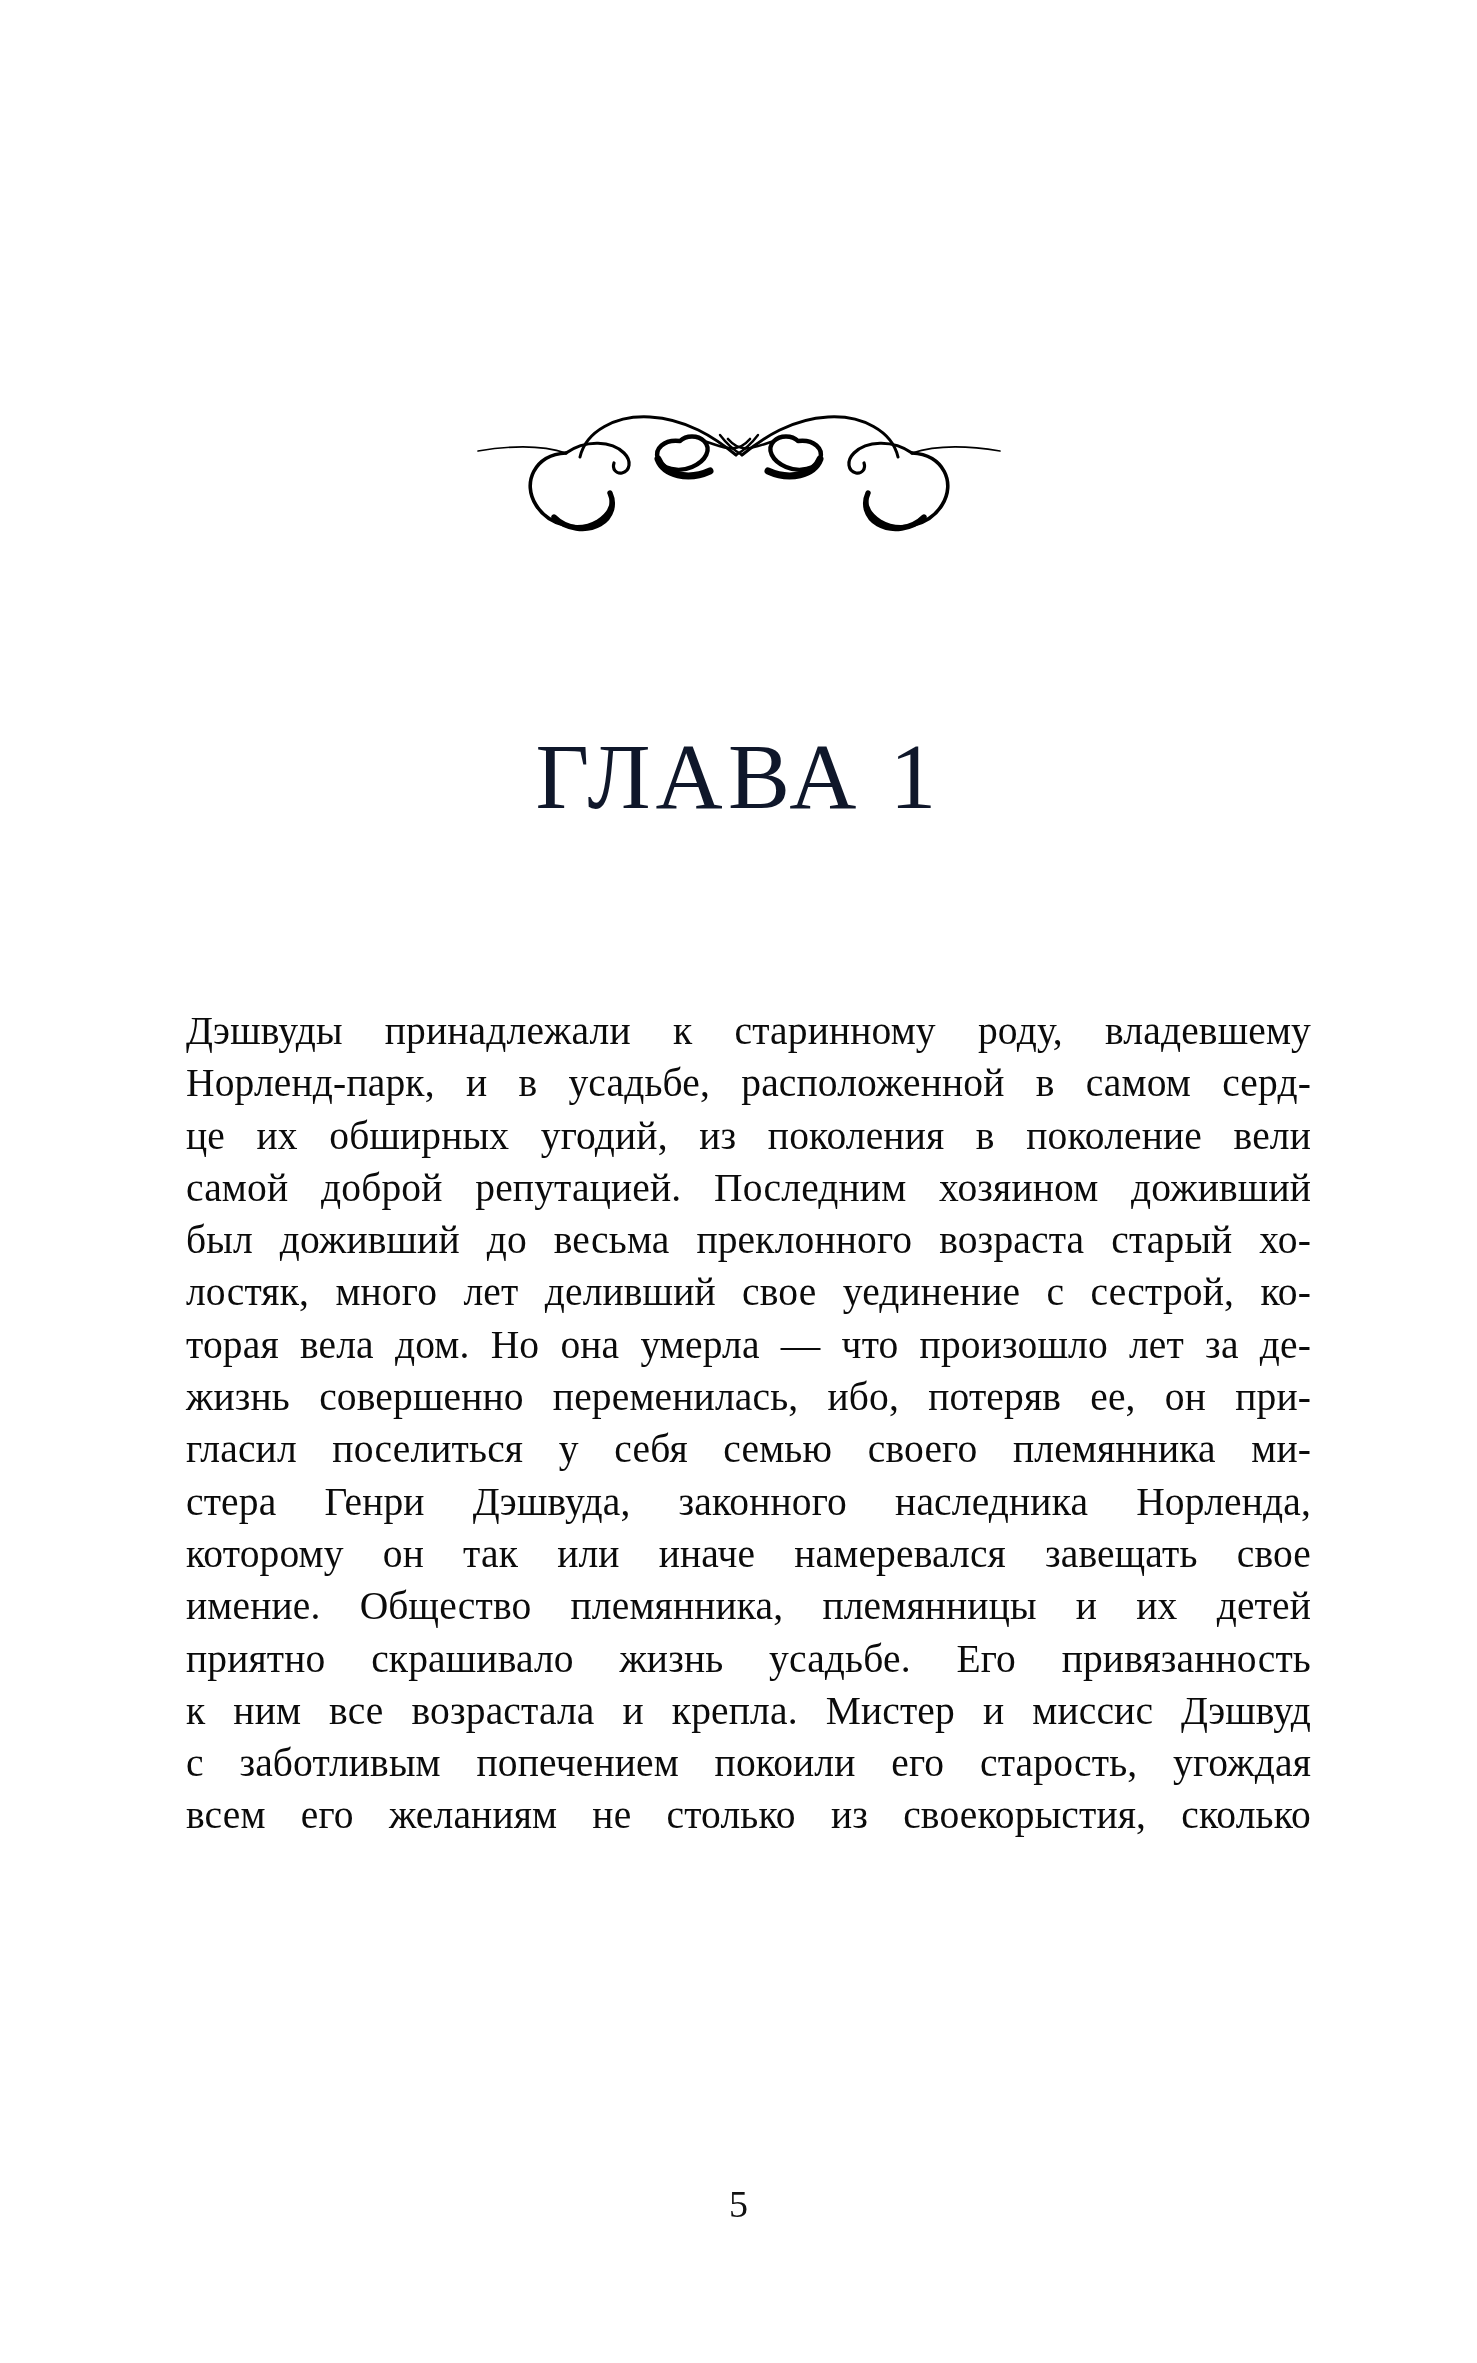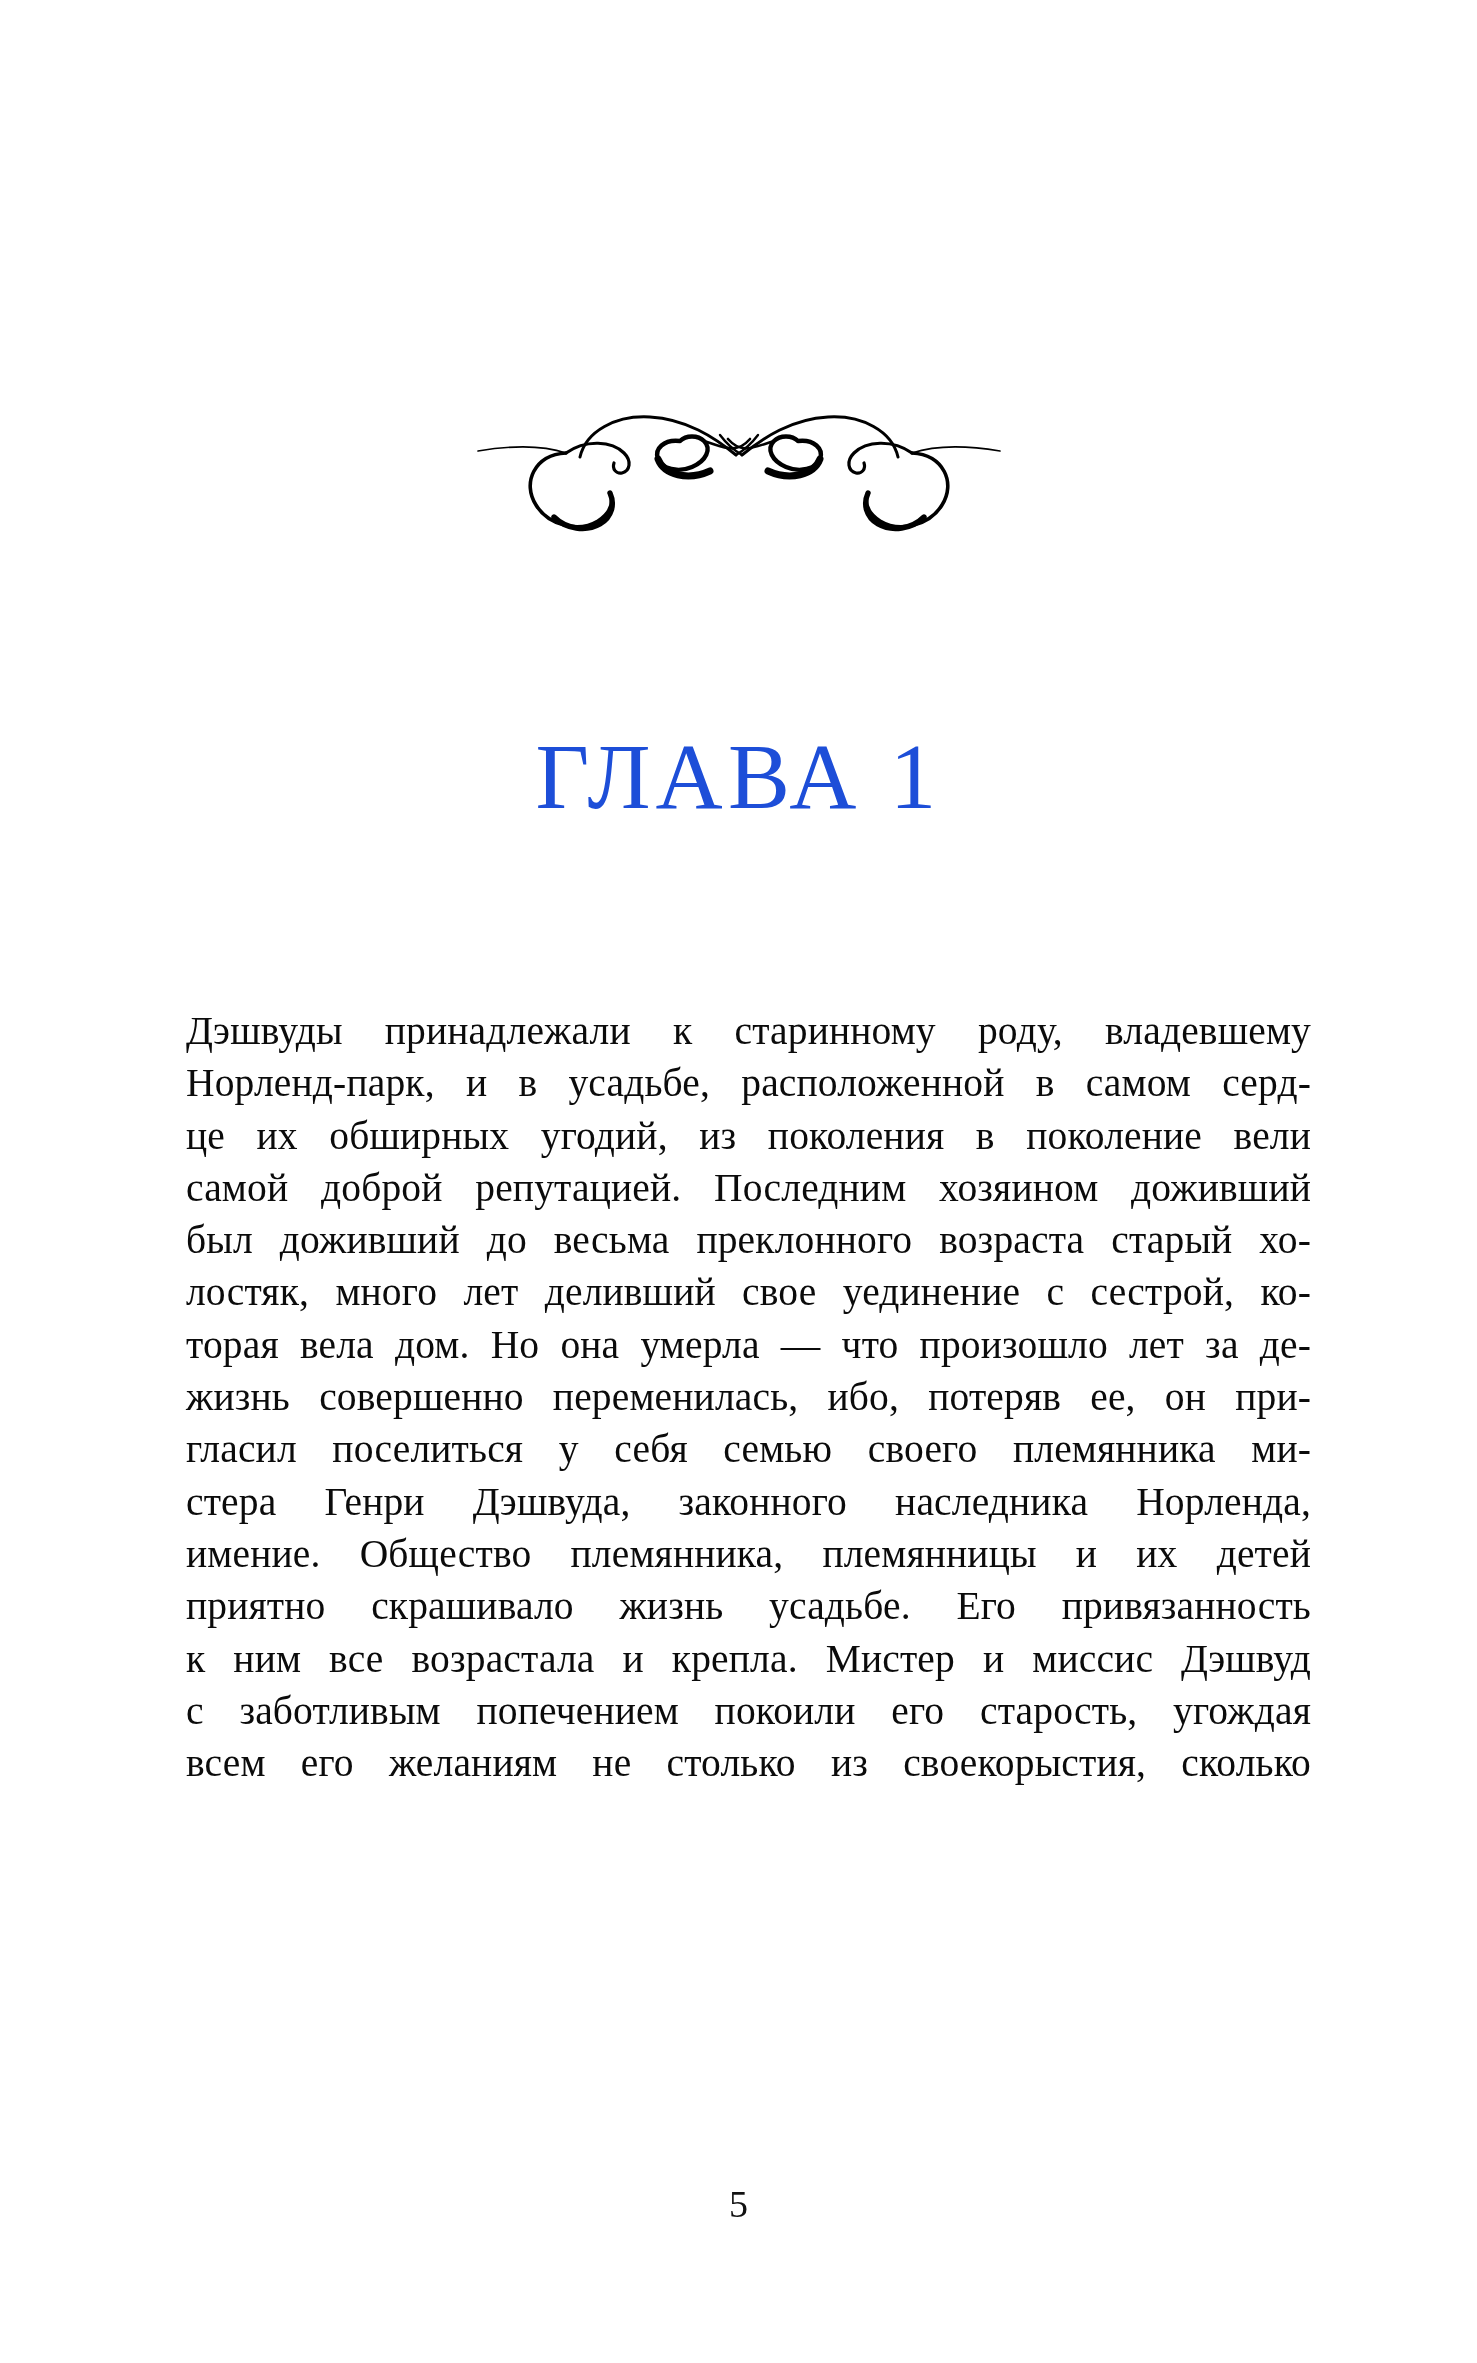--- a/index.html
+++ b/index.html
@@ -47,21 +47,21 @@
     position: absolute;
     left: 0;
     top: 666px;
     width: 1477px;
     text-align: center;
     font-family: "Liberation Serif", "DejaVu Serif", serif;
     font-size: 93px;
     line-height: 1.06;
     font-weight: 400;
     letter-spacing: 0.055em;
-    color: #1d4ed8;
+    color: #0f172a;
     white-space: pre;
   }
 
   
   .body-block {
     position: absolute;
     left: 168px;
     top: 1005px;
     width: 1143px;
   }
@@ -148,20 +148,21 @@
       <span class="pline">Дэшвуды принадлежали к старинному роду, владевшему</span>
       <span class="pline">Норленд-парк, и в усадьбе, расположенной в самом серд-</span>
       <span class="pline">це их обширных угодий, из поколения в поколение вели</span>
       <span class="pline">самой доброй репутацией. Последним хозяином доживший</span>
       <span class="pline">был доживший до весьма преклонного возраста старый хо-</span>
       <span class="pline">лостяк, много лет деливший свое уединение с сестрой, ко-</span>
       <span class="pline">торая вела дом. Но она умерла — что произошло лет за де-</span>
       <span class="pline">жизнь совершенно переменилась, ибо, потеряв ее, он при-</span>
       <span class="pline">гласил поселиться у себя семью своего племянника ми-</span>
       <span class="pline">стера Генри Дэшвуда, законного наследника Норленда,</span>
+      <span class="pline">которому он так или иначе намеревался завещать свое</span>
       <span class="pline">имение. Общество племянника, племянницы и их детей</span>
       <span class="pline">приятно скрашивало жизнь усадьбе. Его привязанность</span>
       <span class="pline">к ним все возрастала и крепла. Мистер и миссис Дэшвуд</span>
       <span class="pline">с заботливым попечением покоили его старость, угождая</span>
       <span class="pline last-line">всем его желаниям не столько из своекорыстия, сколько</span>
     </p>
   </div>
 
   <div class="folio">5</div>
 

